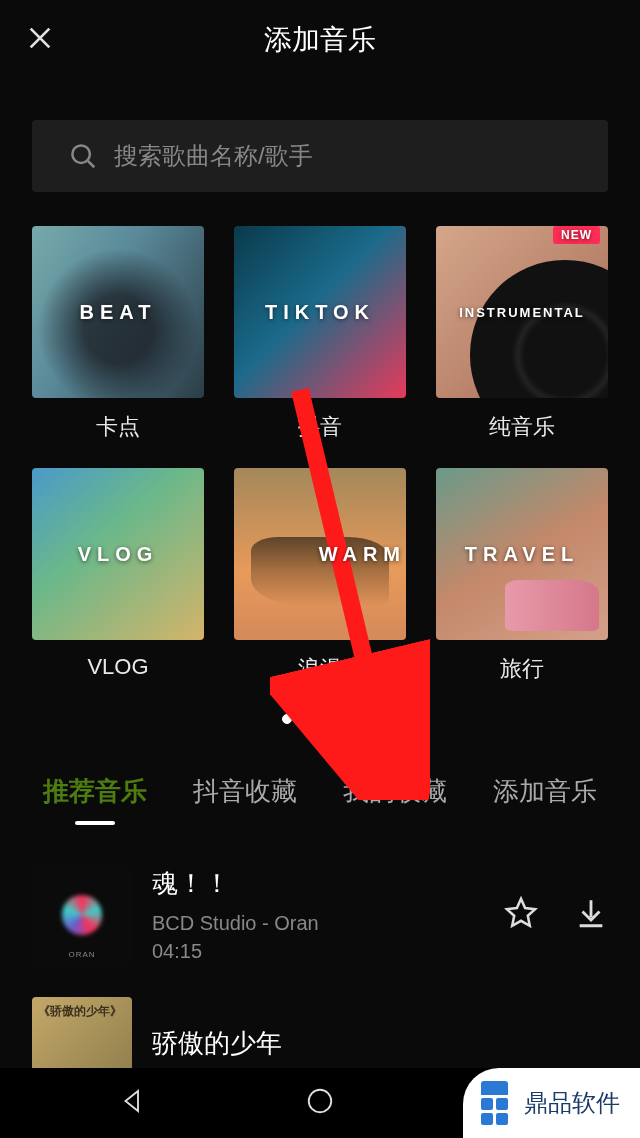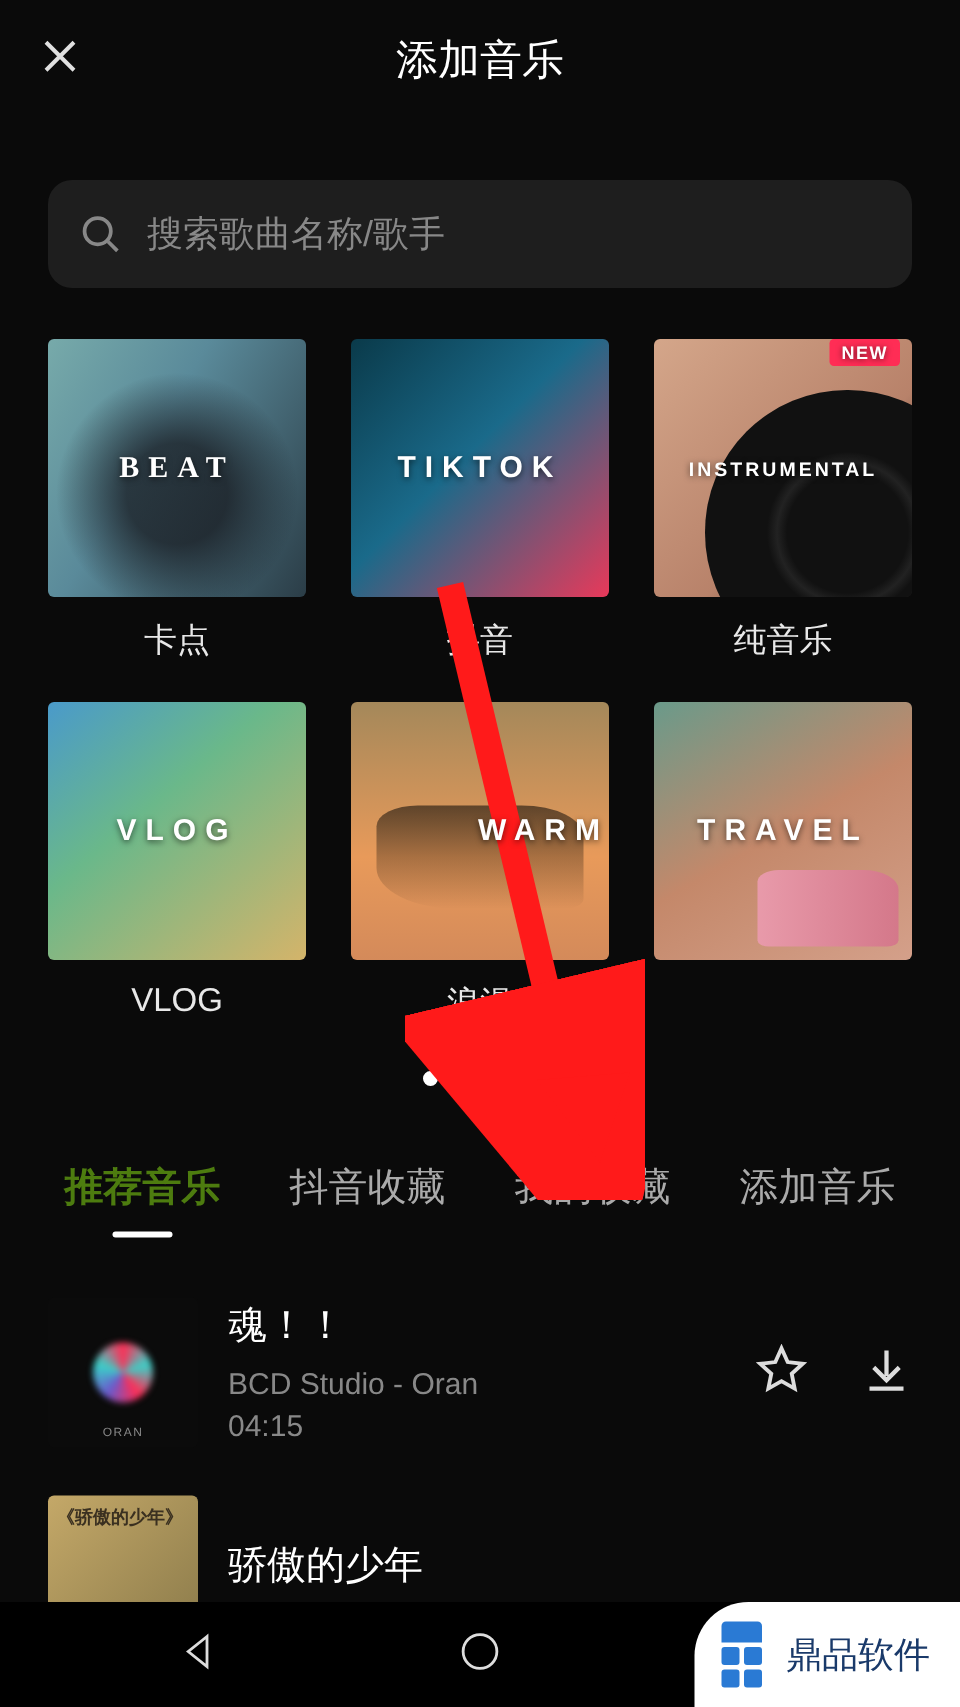--- a/index.html
+++ b/index.html
@@ -29,25 +29,25 @@
 .close-btn svg { width: 32px; height: 32px; }
 .title {
   width: 100%;
   text-align: center;
   font-size: 28px;
   font-weight: 400;
 }
 .search-box {
   margin: 40px 32px 34px 32px;
   background: #1e1e1e;
-  border-radius: 16px;
+  border-radius: 4px;
   height: 72px;
   display: flex;
   align-items: center;
-  padding: 0 20px;
+  padding: 0 36px;
   cursor: text;
 }
 .search-box svg { width: 30px; height: 30px; margin-right: 16px; flex-shrink: 0; }
 .search-placeholder { color: #888; font-size: 24px; }
 .category-grid {
   display: grid;
   grid-template-columns: repeat(3, 1fr);
   gap: 26px 30px;
   padding: 0 32px;
 }
@@ -60,21 +60,21 @@
   align-items: center;
   justify-content: center;
   position: relative;
   overflow: hidden;
   font-weight: 700;
   letter-spacing: 6px;
   font-size: 20px;
   color: #fff;
   text-shadow: 0 1px 4px rgba(0,0,0,0.6);
 }
-.cat-beat { background: linear-gradient(120deg,#7aa 0%,#5a8a9a 40%,#2b3d47 100%); font-family: Liberation Serif, serif; }
+.cat-beat { background: linear-gradient(120deg,#7aa 0%,#5a8a9a 40%,#2b3d47 100%); }
 .cat-beat::before { content:""; position:absolute; inset:0; background: radial-gradient(circle at 50% 60%, rgba(20,20,25,0.7) 25%, transparent 60%); }
 .cat-tiktok { background: linear-gradient(135deg,#0a3a4a 0%,#1a6a8a 45%,#e8395a 100%); }
 .cat-instrumental { background: linear-gradient(135deg,#d4a68a 0%,#b8826a 60%,#1a1a1a 100%); position:relative; }
 .cat-instrumental::after { content:""; position:absolute; right:-30%; bottom:-30%; width:110%; height:110%; border-radius:50%; background:radial-gradient(circle,#111 30%,#222 35%,#111 40%); }
 .cat-vlog { background: linear-gradient(140deg,#4a9aca 0%,#6ab88a 40%,#d4b46a 100%); }
 .cat-warm { background: linear-gradient(0deg,#d48a5a 0%,#e89a5a 40%,#a4885a 100%); position:relative;justify-content:flex-end; }
 .cat-warm::after { content:""; position:absolute; bottom:20%; left:10%; right:10%; height:40%; background:linear-gradient(0deg,transparent,rgba(20,15,10,0.6)); border-radius:20% 30% 10% 40%; }
 .cat-travel { background: linear-gradient(150deg,#6a9a8a 0%,#c4886a 50%,#d4a08a 100%); }
 .cat-travel::after { content:""; position:absolute; right:5%; bottom:5%; width:55%; height:30%; background:linear-gradient(90deg,#e89aaa,#d4788a); border-radius:15% 25% 8% 8%; }
 .new-badge {
@@ -195,20 +195,21 @@
     <div class="category-item">
       <div class="cat-img cat-warm">
         <span class="cat-inner-text">WARM</span>
       </div>
       <div class="cat-label">浪漫</div>
     </div>
     <div class="category-item">
       <div class="cat-img cat-travel">
         <span class="cat-inner-text">TRAVEL</span>
       </div>
+      <div class="cat-label">旅行</div>
     </div>
   </div>
 
 <div class="pager" id="pager">
     <div class="pager-dot active"></div>
     <div class="pager-dot"></div>
     <div class="pager-dot"></div>
     <div class="pager-dot"></div>
   </div>
 

